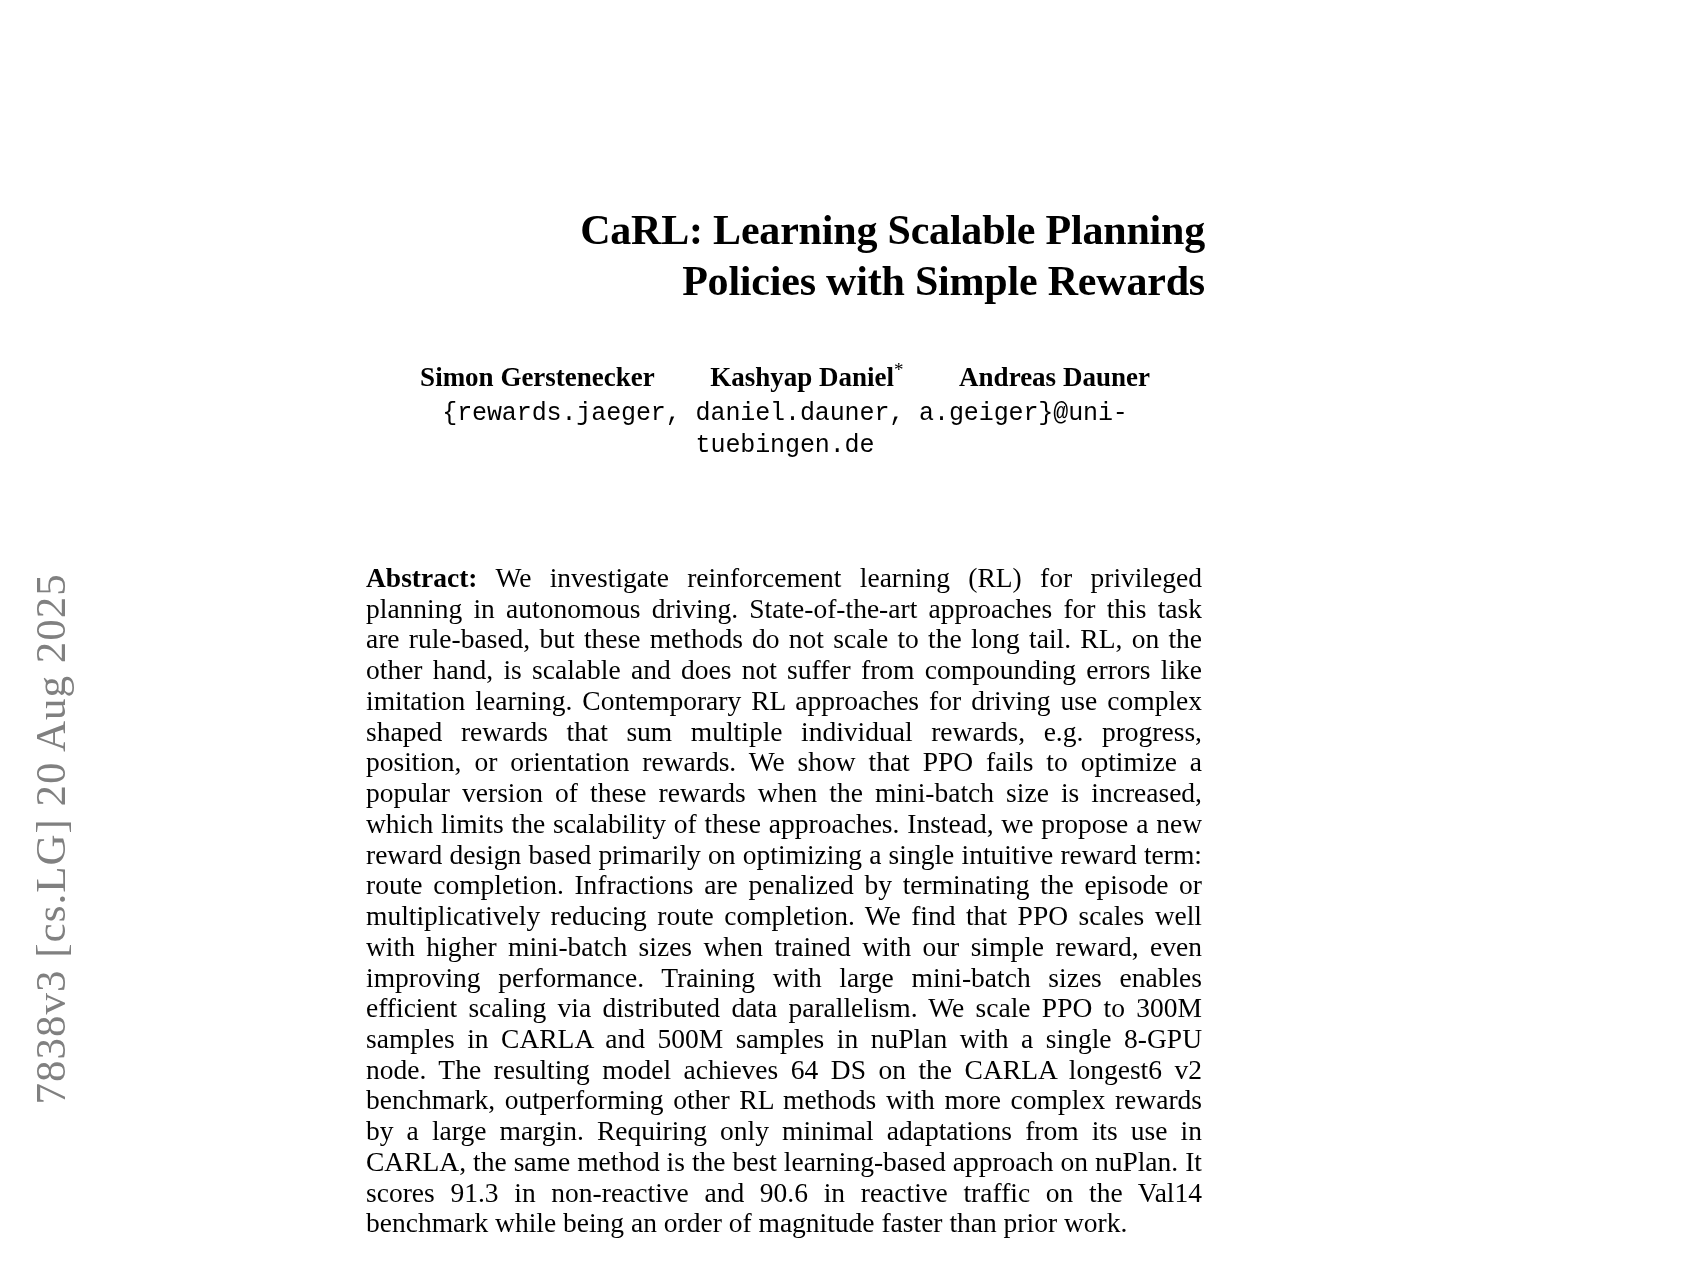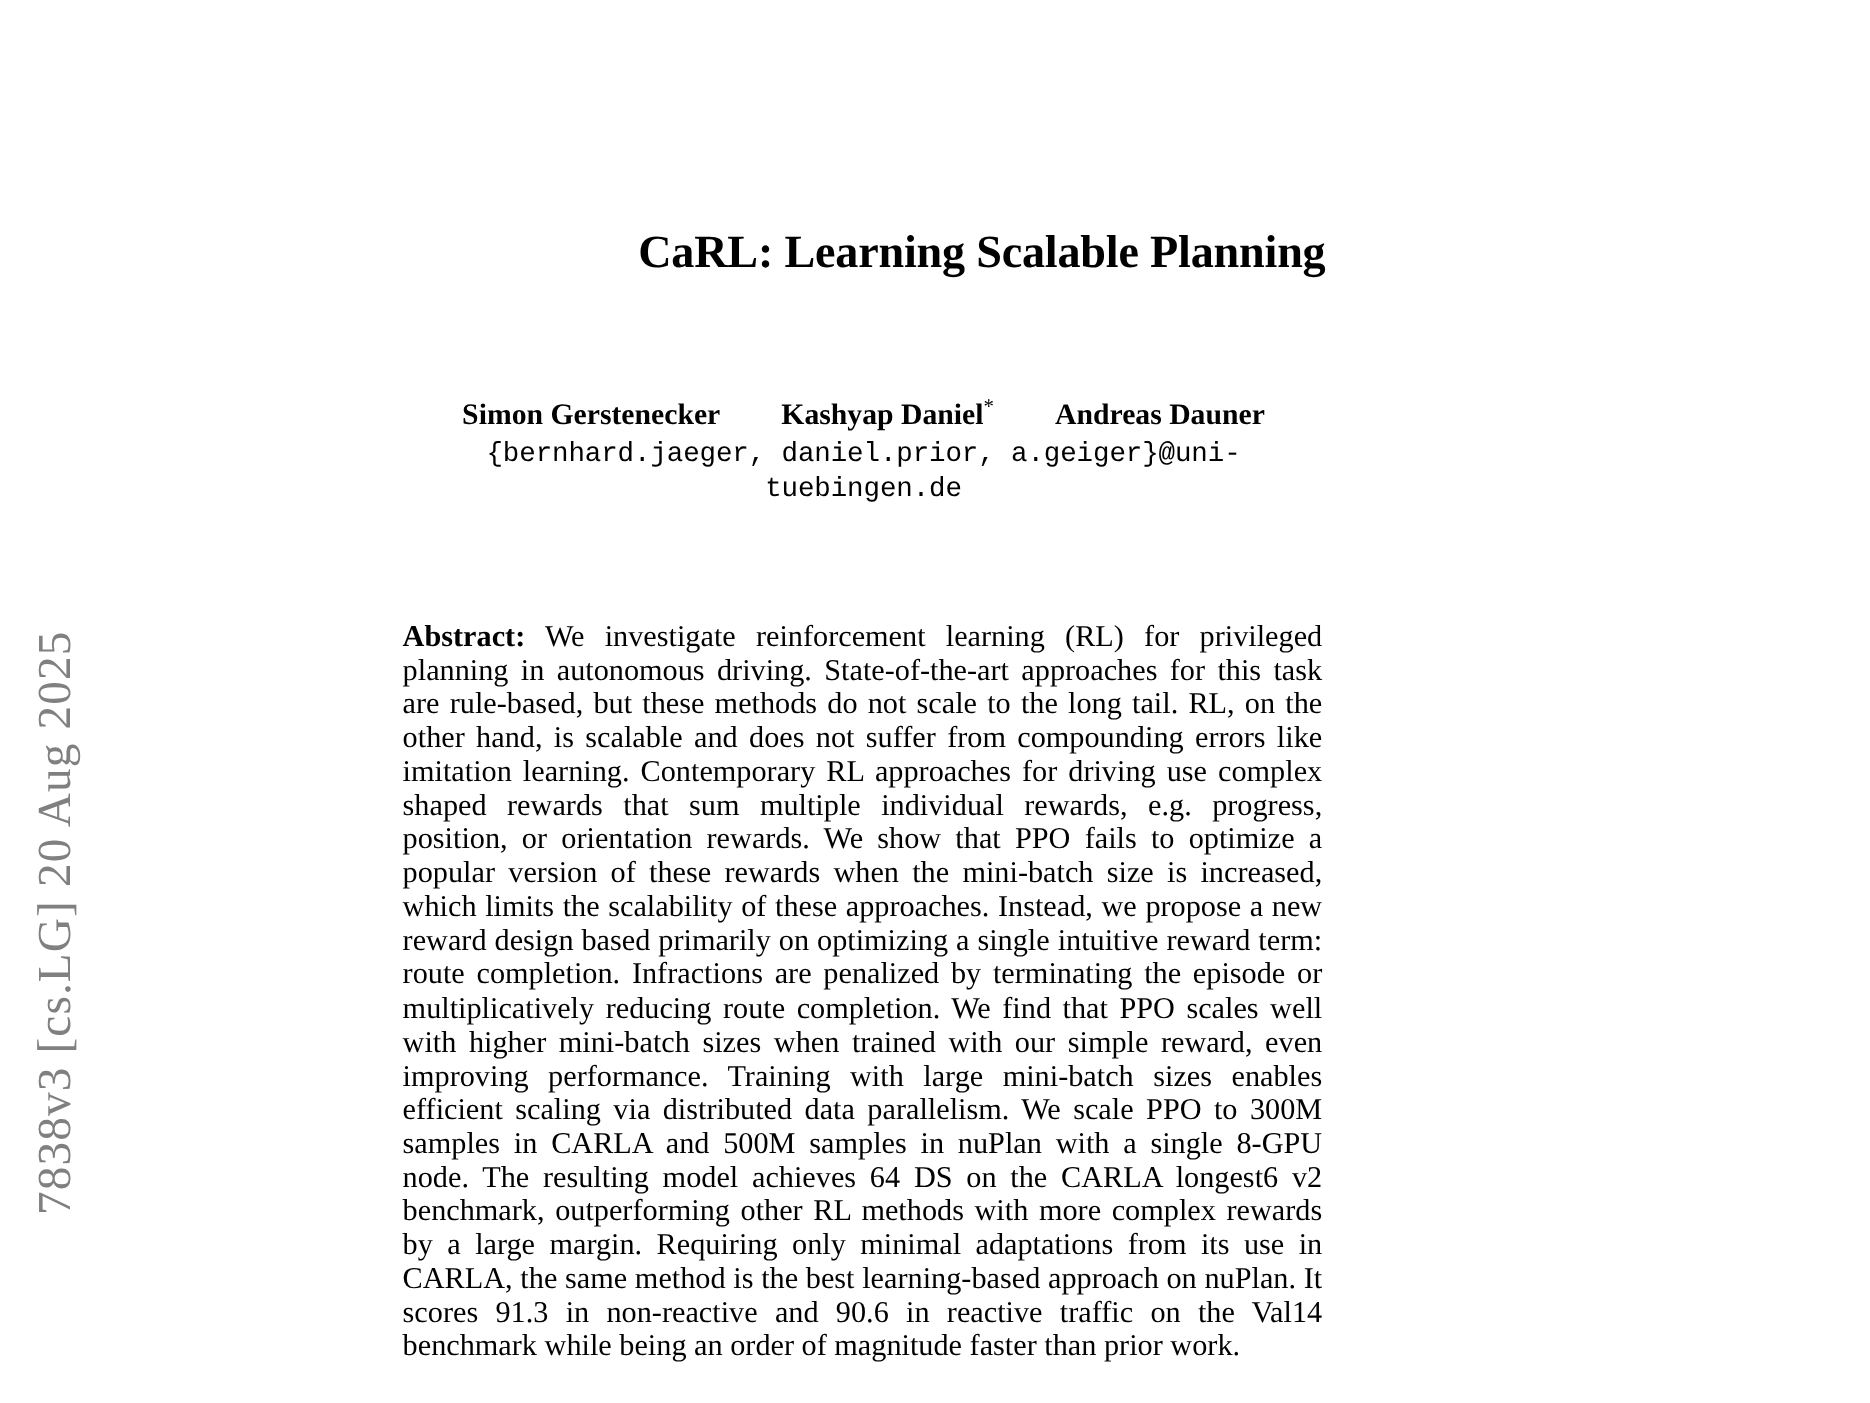--- a/index.html
+++ b/index.html
@@ -116,31 +116,32 @@
 </head>
 <body>
 
 <div class="page">
 
   <div class="arxiv-stamp">7838v3  [cs.LG]  20 Aug 2025</div>
 
   <div class="title-block">
     <div class="paper-title">
       <span>CaRL: Learning Scalable Planning</span><br>
+      <span>Policies with Simple Rewards</span>
     </div>
   </div>
 
   <div class="authors-block">
     <div class="author-row">
       <span class="author-name">Simon Gerstenecker</span>
       <span class="gap-b"></span>
       <span class="author-name">Kashyap Daniel</span><span class="corresponding-mark">*</span>
       <span class="gap-b"></span>
       <span class="author-name">Andreas Dauner</span>
     </div>
-    <div class="email-line">{bernhard.jaeger, daniel.prior, a.geiger}@uni-tuebingen.de</div>
+    <div class="email-line">{rewards.jaeger, daniel.dauner, a.geiger}@uni-tuebingen.de</div>
   </div>
 
   <div class="abstract-block">
     <p class="abstract-text"><span class="abstract-label">Abstract:</span> <span>We investigate reinforcement learning (RL) for privileged planning in autonomous driving. State-of-the-art approaches for this task are rule-based, but these methods do not scale to the long tail. RL, on the other hand, is scalable and does not suffer from compounding errors like imitation learning. Contemporary RL approaches for driving use complex shaped rewards that sum multiple individual rewards, e.g. progress, position, or orientation rewards. We show that PPO fails to optimize a popular version of these rewards when the mini-batch size is increased, which limits the scalability of these approaches. Instead, we propose a new reward design based primarily on optimizing a single intuitive reward term: route completion. Infractions are penalized by terminating the episode or multiplicatively reducing route completion. We find that PPO scales well with higher mini-batch sizes when trained with our simple reward, even improving performance. Training with large mini-batch sizes enables efficient scaling via distributed data parallelism. We scale PPO to 300M samples in CARLA and 500M samples in nuPlan with a single 8-GPU node. The resulting model achieves 64 DS on the CARLA longest6 v2 benchmark, outperforming other RL methods with more complex rewards by a large margin. Requiring only minimal adaptations from its use in CARLA, the same method is the best learning-based approach on nuPlan. It scores 91.3 in non-reactive and 90.6 in reactive traffic on the Val14 benchmark while being an order of magnitude faster than prior work.</span></p>
   </div>
 
 </div>
 
 </body></html>

